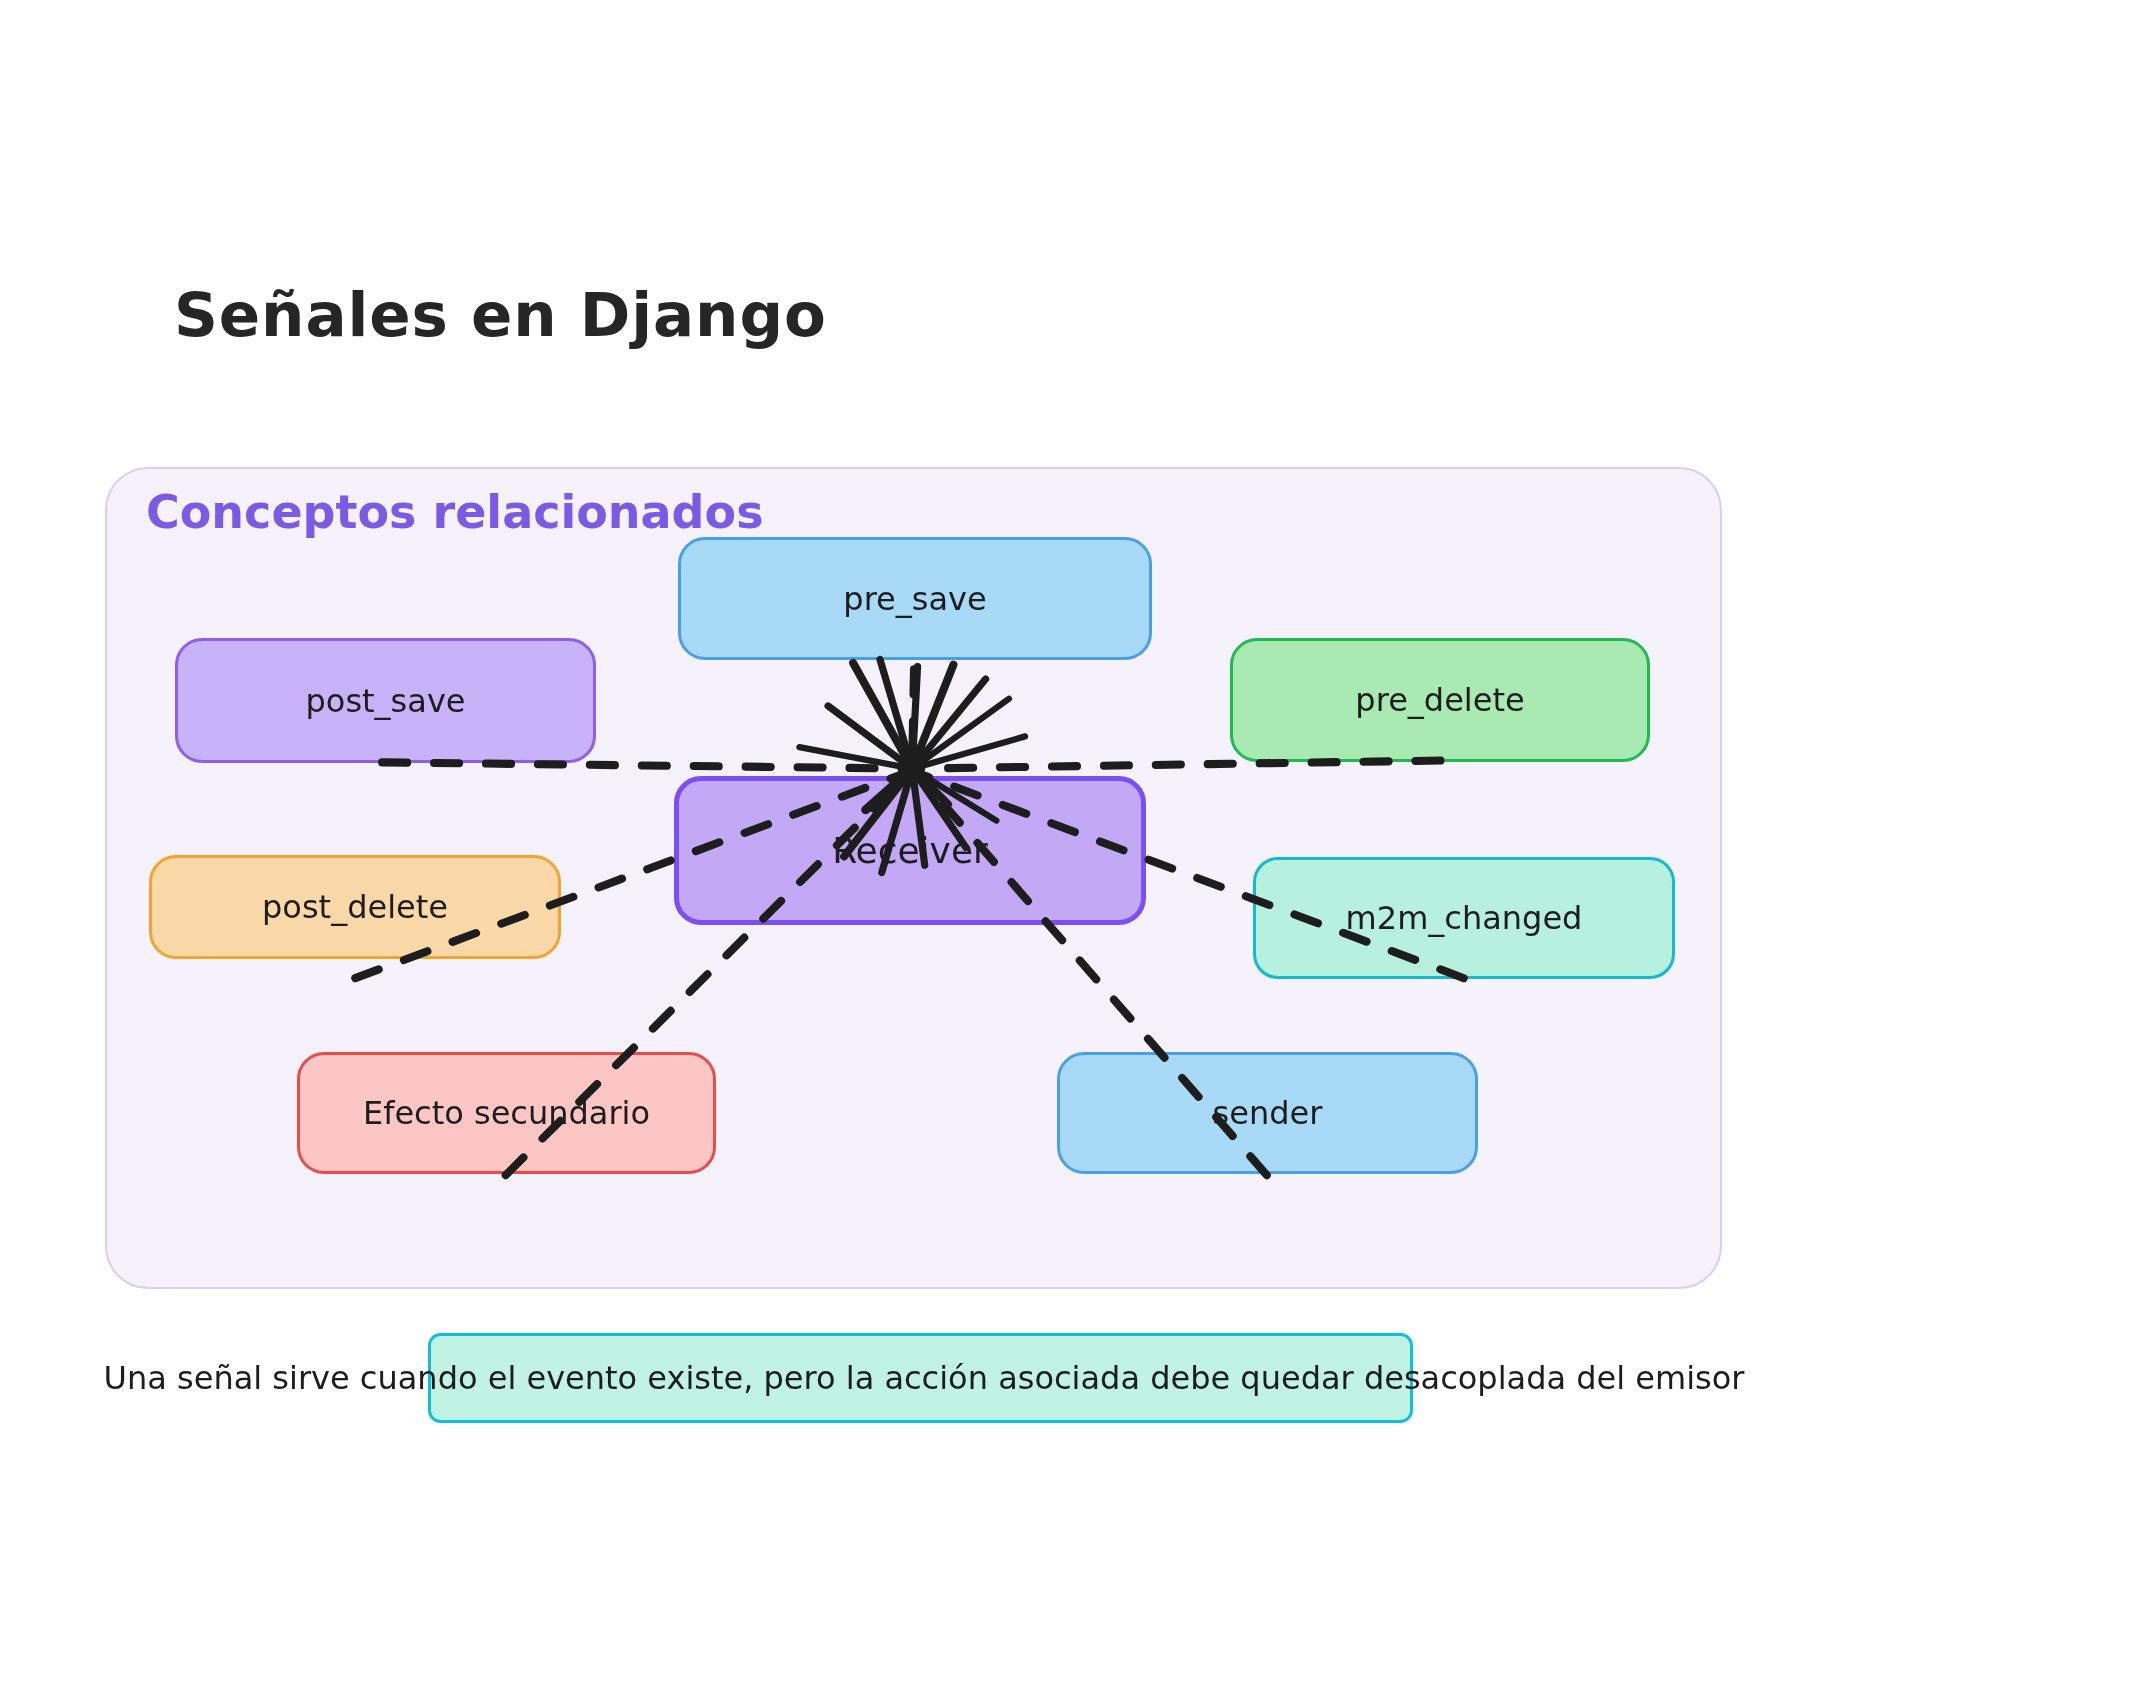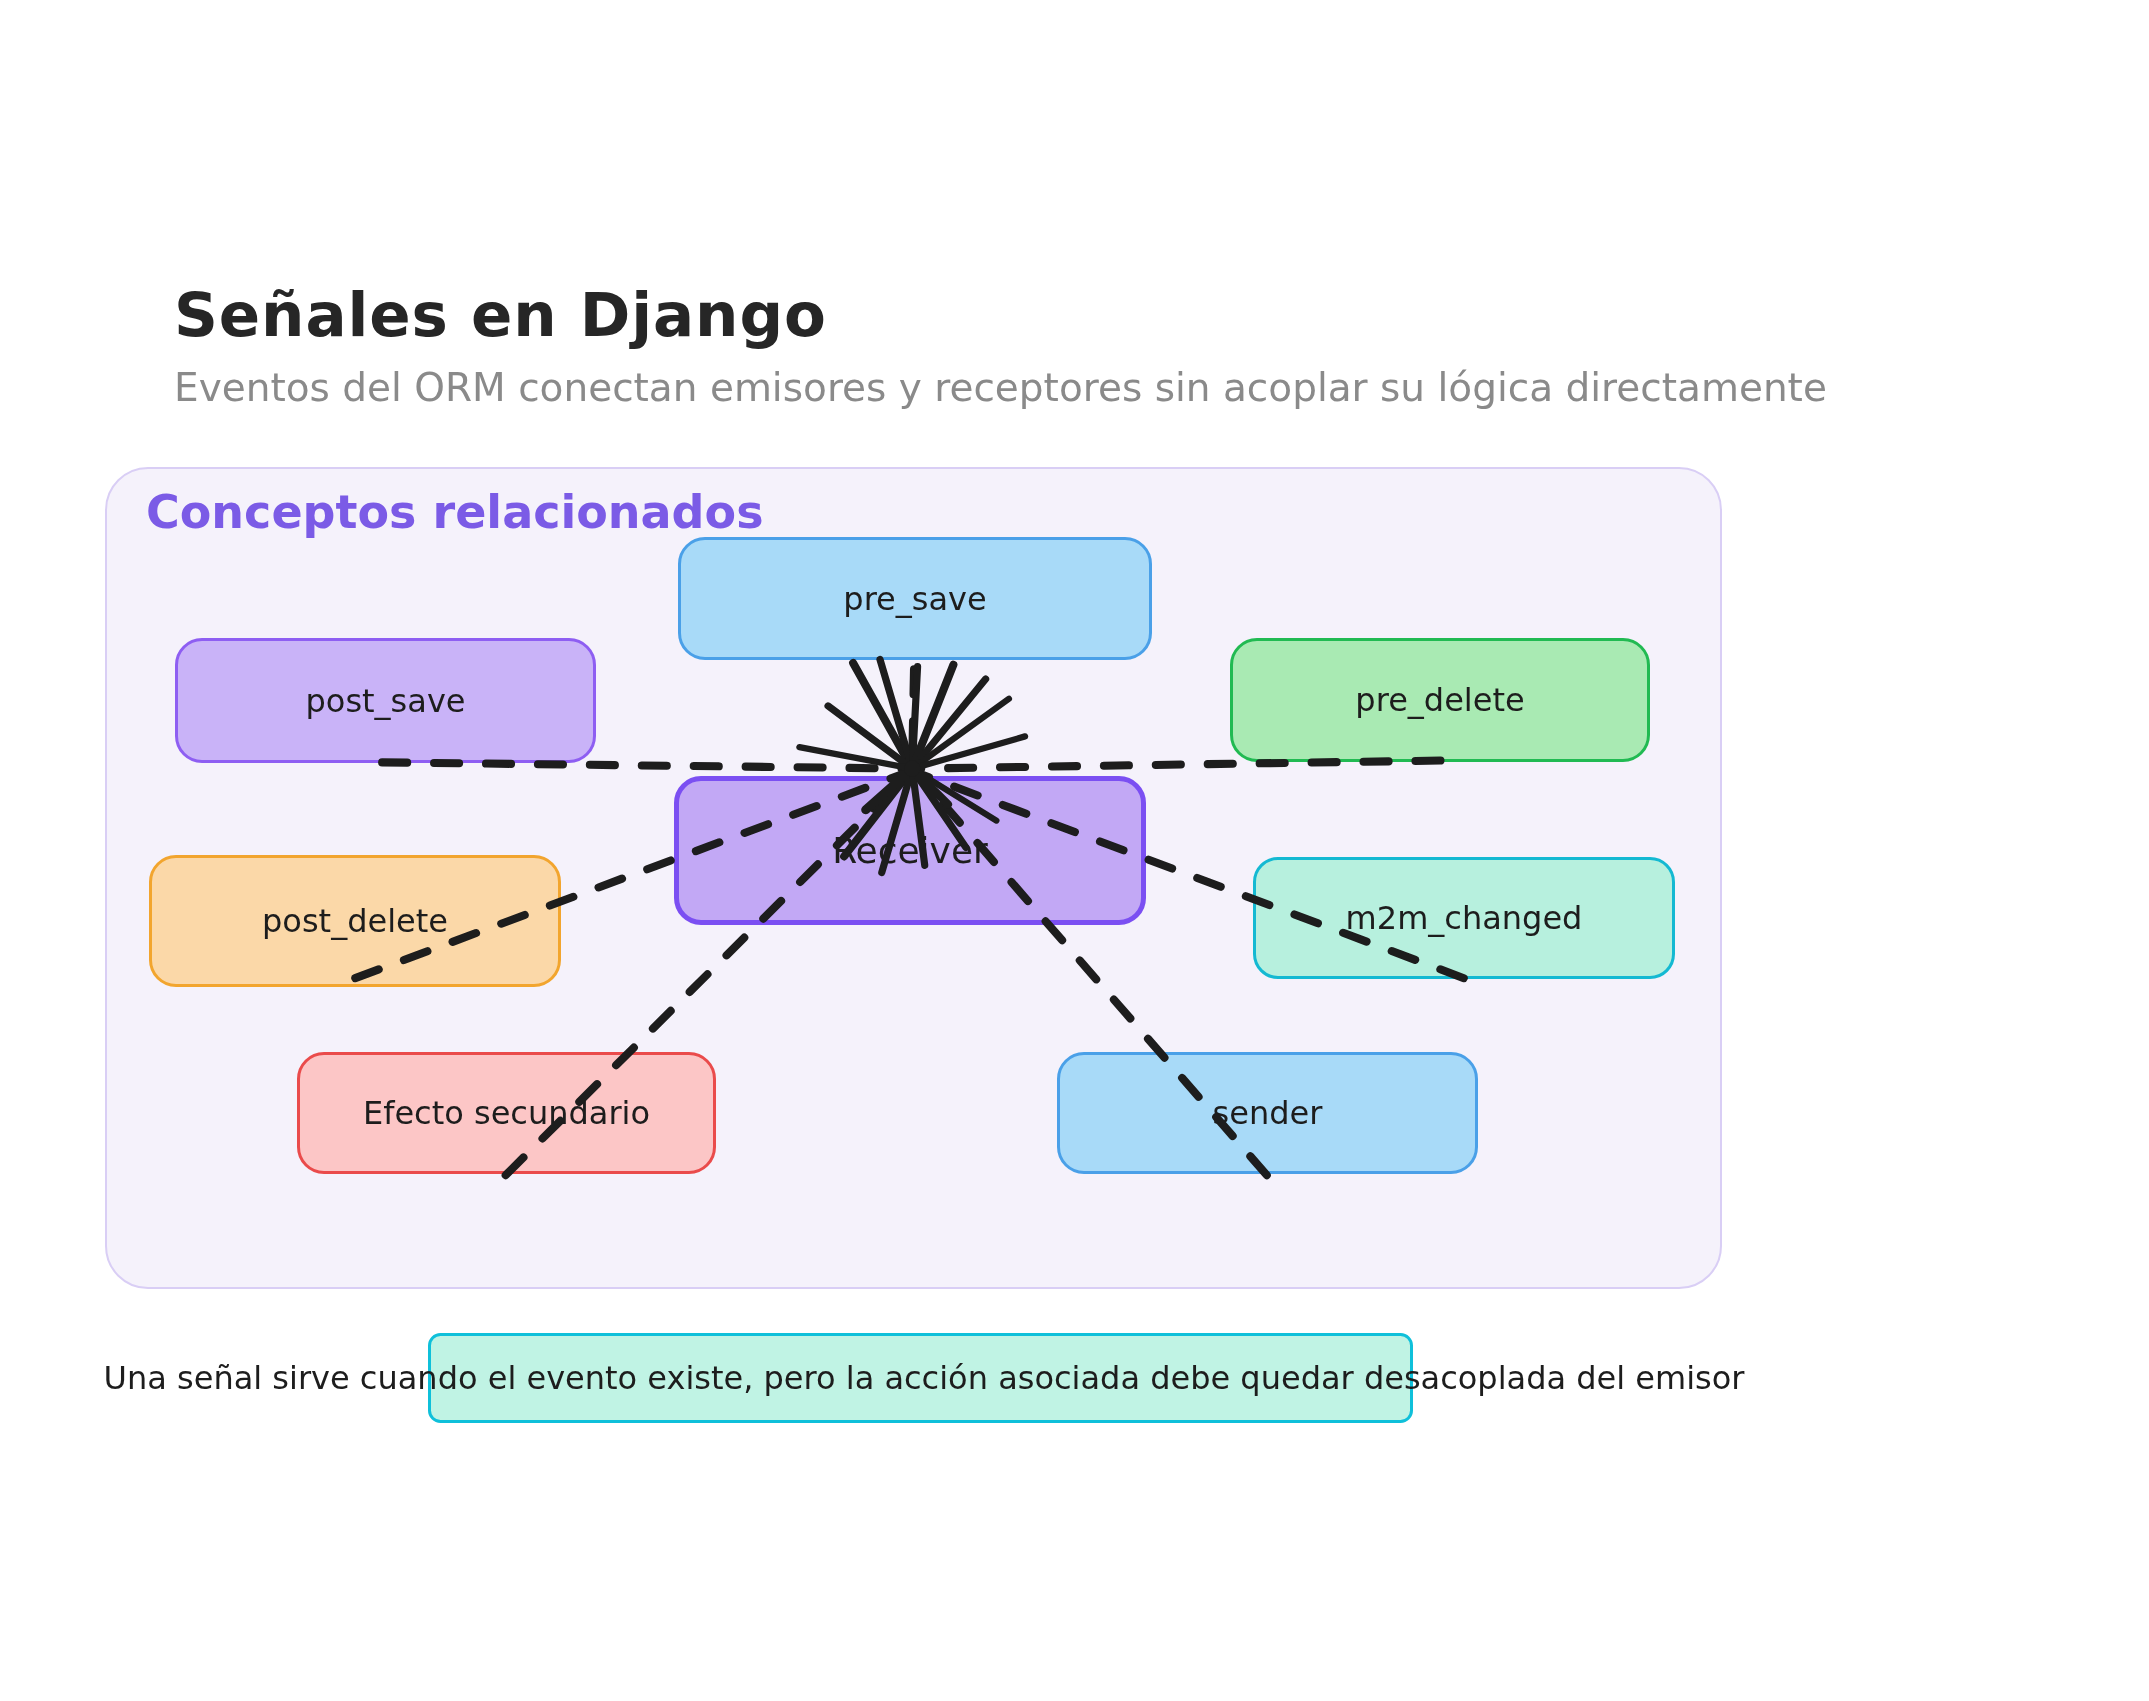--- a/index.html
+++ b/index.html
@@ -104,21 +104,20 @@
     z-index: 2;
   }
 </style>
 </head>
 <body>
 
 <div class="canvas">
 
   <div class="page-title" style="color: rgb(38, 38, 38);">Señales en Django</div>
 
-  <div class="page-subtitle" style="color: rgb(138, 138, 138);">Eventos del ORM conectan emisores y receptores sin acoplar su lógica directamente</div>
 
   <div class="group" style="background-color: rgb(245, 242, 251); border-color: rgb(217, 206, 245);">
     <div class="group-label" style="color: rgb(123, 91, 230);">Conceptos relacionados</div>
   </div>
 
   <div class="node" style="left: 160px; top: 638px; width: 421px; height: 125px; background-color: rgb(201, 179, 248); border-color: rgb(142, 94, 242);">
     <span>post_save</span>
   </div>
 
   <div class="node" style="left: 663px; top: 537px; width: 474px; height: 123px; background-color: rgb(168, 218, 248); border-color: rgb(74, 160, 232);">
@@ -126,21 +125,21 @@
   </div>
 
   <div class="node" style="left: 1215px; top: 638px; width: 420px; height: 124px; background-color: rgb(169, 234, 179); border-color: rgb(33, 186, 82); text-align: center;">
     <span>pre_delete</span>
   </div>
 
   <div class="node node-receiver" style="left: 659px; top: 776px; width: 472px; height: 149px; background-color: rgb(194, 168, 245); border-color: rgb(123, 79, 242);">
     <span>Receiver</span>
   </div>
 
-  <div class="node" style="left: 134px; top: 855px; width: 412px; height: 132px; background-color: rgb(251, 216, 168); border-color: rgb(242, 165, 46);">
+  <div class="node" style="left: 134px; top: 855px; width: 412px; height: 104px; background-color: rgb(251, 216, 168); border-color: rgb(242, 165, 46);">
     <span>post_delete</span>
   </div>
 
   <div class="node" style="left: 1238px; top: 857px; width: 422px; height: 122px; background-color: rgb(183, 240, 222); border-color: rgb(20, 185, 210); border-radius: 25px;">
     <span>m2m_changed</span>
   </div>
 
   <div class="node" style="left: 282px; top: 1052px; width: 419px; height: 122px; background-color: rgb(252, 198, 198); border-color: rgb(234, 75, 75);">
     <span>Efecto secundario</span>
   </div>

